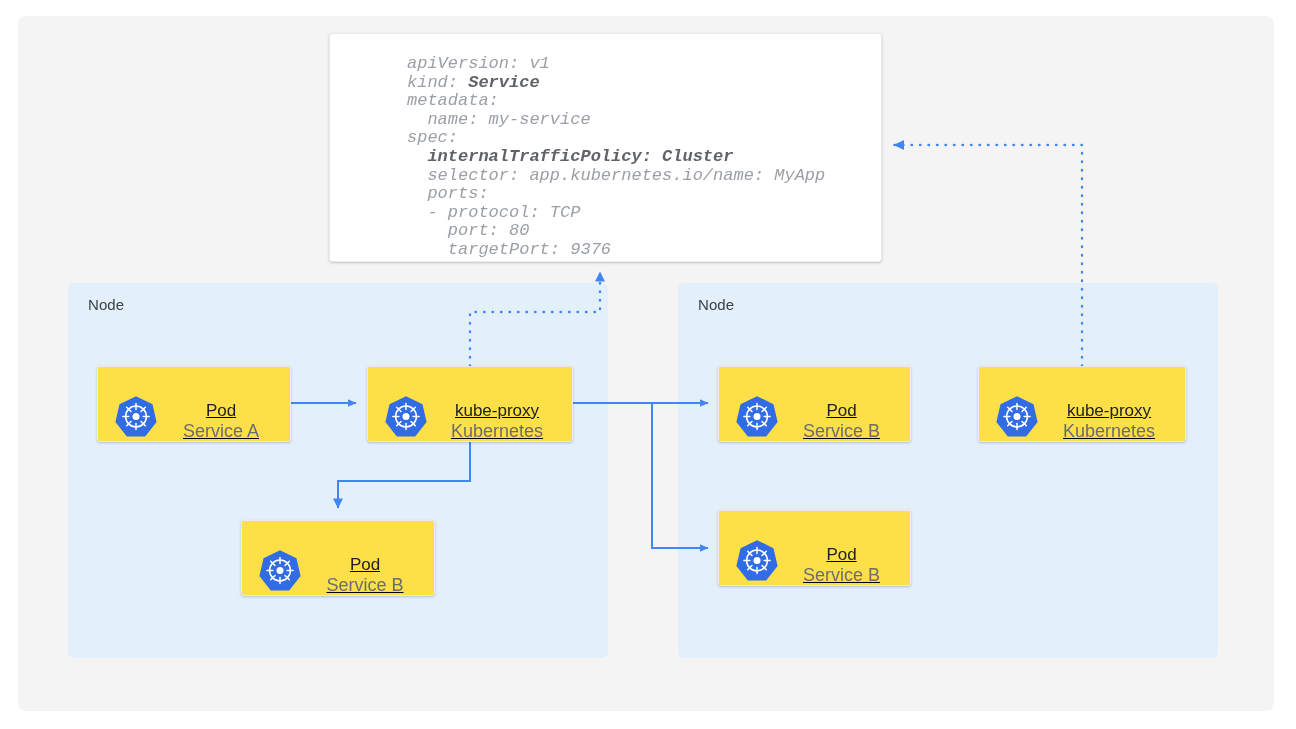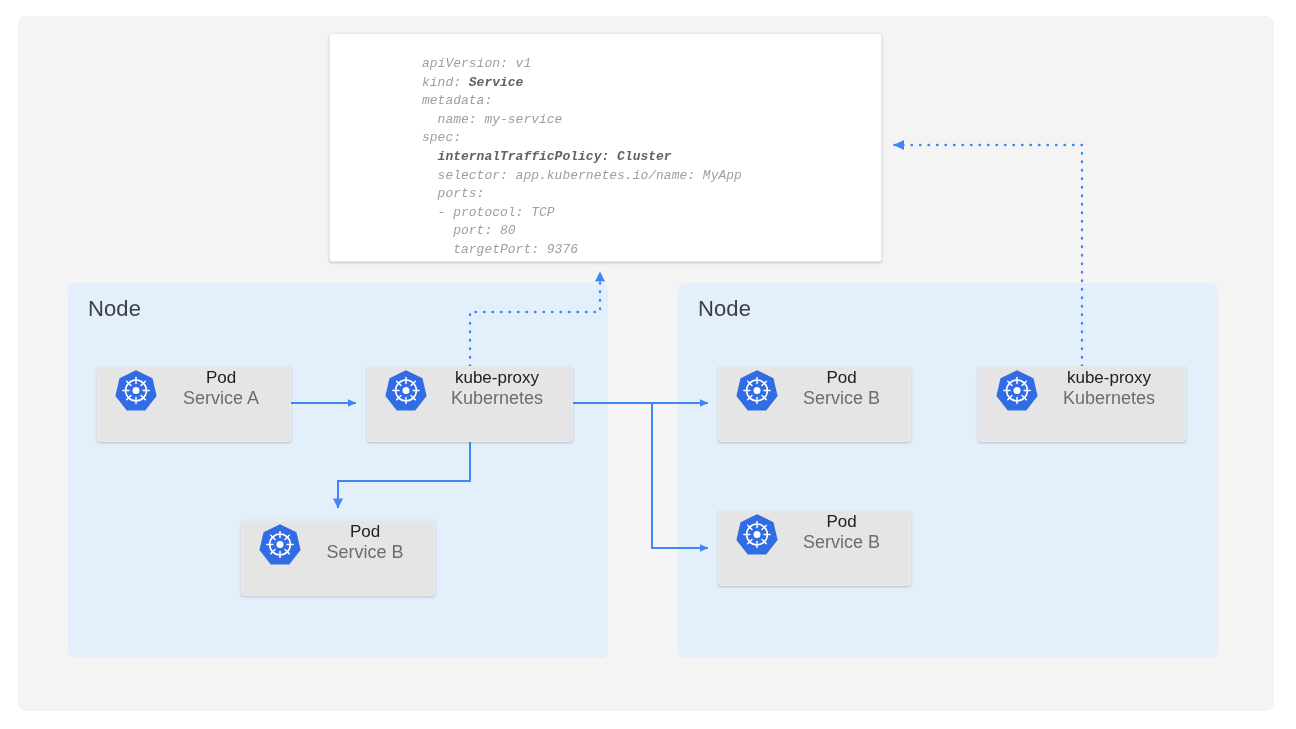--- a/index.html
+++ b/index.html
@@ -30,35 +30,36 @@
     border-radius: 8px;
   }
   
   .node-panel {
     position: absolute;
     background: #e3f0fc;
     border-radius: 6px;
   }
   .node-label {
     position: absolute;
-    font-size: 22px;
+    font-size: 15px;
     color: #3c4043;
     letter-spacing: 0.1px;
     white-space: nowrap;
   }
   
   .card {
     position: absolute;
-    background: #e5e5e5;
+    background: #fde047;
     border: 1px solid #e8eaed;
     border-radius: 3px;
     box-shadow: 0 1px 2px rgba(60,64,67,0.18), 0 1px 3px rgba(60,64,67,0.10);
     display: flex;
-    align-items: flex-start;
+    align-items: flex-end;
     box-sizing: border-box;
+    text-decoration: underline;
   }
   .card .k8s-ico {
     flex: 0 0 auto;
     margin-left: 14px;
     width: 48px;
     height: 48px;
   }
   .card .card-text {
     flex: 1 1 auto;
     display: flex;
@@ -87,25 +88,25 @@
     width: 553px;
     height: 229px;
     background: #ffffff;
     border: 1px solid #e8eaed;
     border-radius: 3px;
     box-shadow: 0 1px 2px rgba(60,64,67,0.18), 0 1px 3px rgba(60,64,67,0.10);
     box-sizing: border-box;
   }
   .spec-code {
     position: absolute;
-    left: 92px;
+    left: 77px;
     top: 21px;
     font-family: "Liberation Mono", monospace;
     font-style: italic;
-    font-size: 13px;
+    font-size: 17px;
     line-height: 18.6px;
     color: #9aa0a6;
     white-space: pre;
   }
   .spec-code .hl {
     font-weight: bold;
     color: #5f6368;
   }
   
   #wires {

